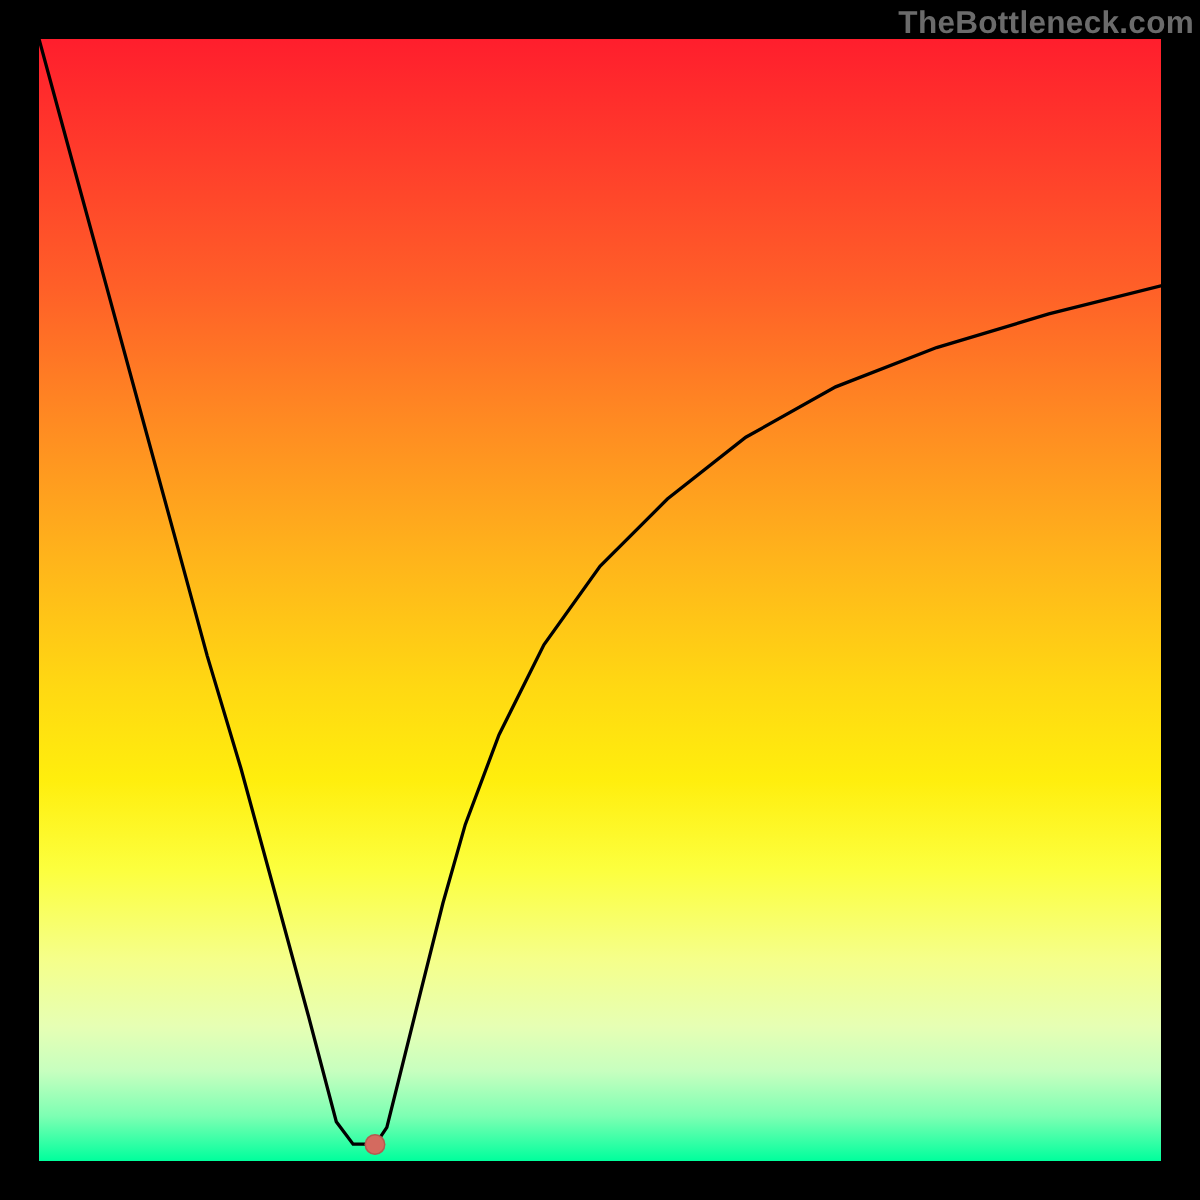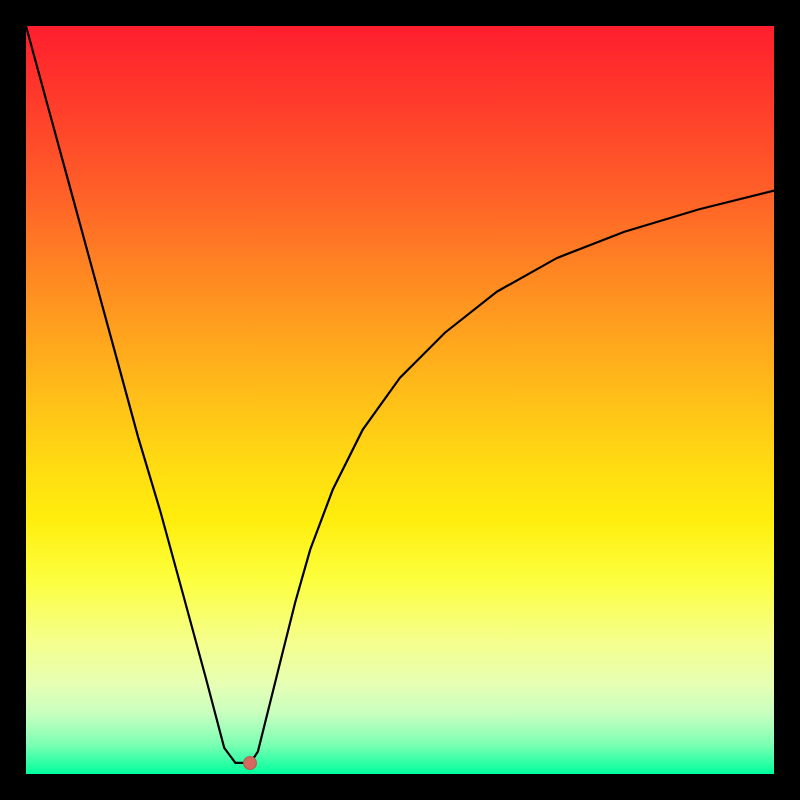--- a/index.html
+++ b/index.html
@@ -27,20 +27,21 @@
     transform:translate(-50%,-50%);
     box-shadow:0 0 0 1px rgba(0,0,0,0.15) inset;}
   .water{position:absolute;right:4px;top:4px;
     font-family:Arial,Helvetica,sans-serif;font-size:21px;font-weight:600;
     color:#6b6b6b;letter-spacing:0.2px;}
 </style>
 </head>
 <body>
 <div class="frame">
 
+  <div class="water">TheBottleneck.com</div>
 
   <div class="plot">
     <div class="grad"></div>
     <svg class="curve" viewBox="0 0 748 748" preserveAspectRatio="none">
 
       <path id="curvePath" fill="none" stroke="#000" stroke-width="2.2" stroke-linecap="round" d="M0.0 0.0 L22.4 82.3 L44.9 164.6 L67.3 246.8 L89.8 329.1 L112.2 411.4 L134.6 486.2 L157.1 568.5 L179.5 650.8 L198.2 721.8 L209.4 736.8 L216.9 736.8 L224.4 736.8 L231.9 725.6 L239.4 695.6 L254.3 635.8 L269.3 576.0 L284.2 523.6 L306.7 463.8 L336.6 403.9 L374.0 351.6 L418.9 306.7 L471.2 265.5 L531.1 231.9 L598.4 205.7 L673.2 183.3 L748.0 164.6 "></path>
     </svg>
     <div class="marker" id="optMarker" style="left: 224.4px; top: 736.78px;"></div>
   </div>
 

